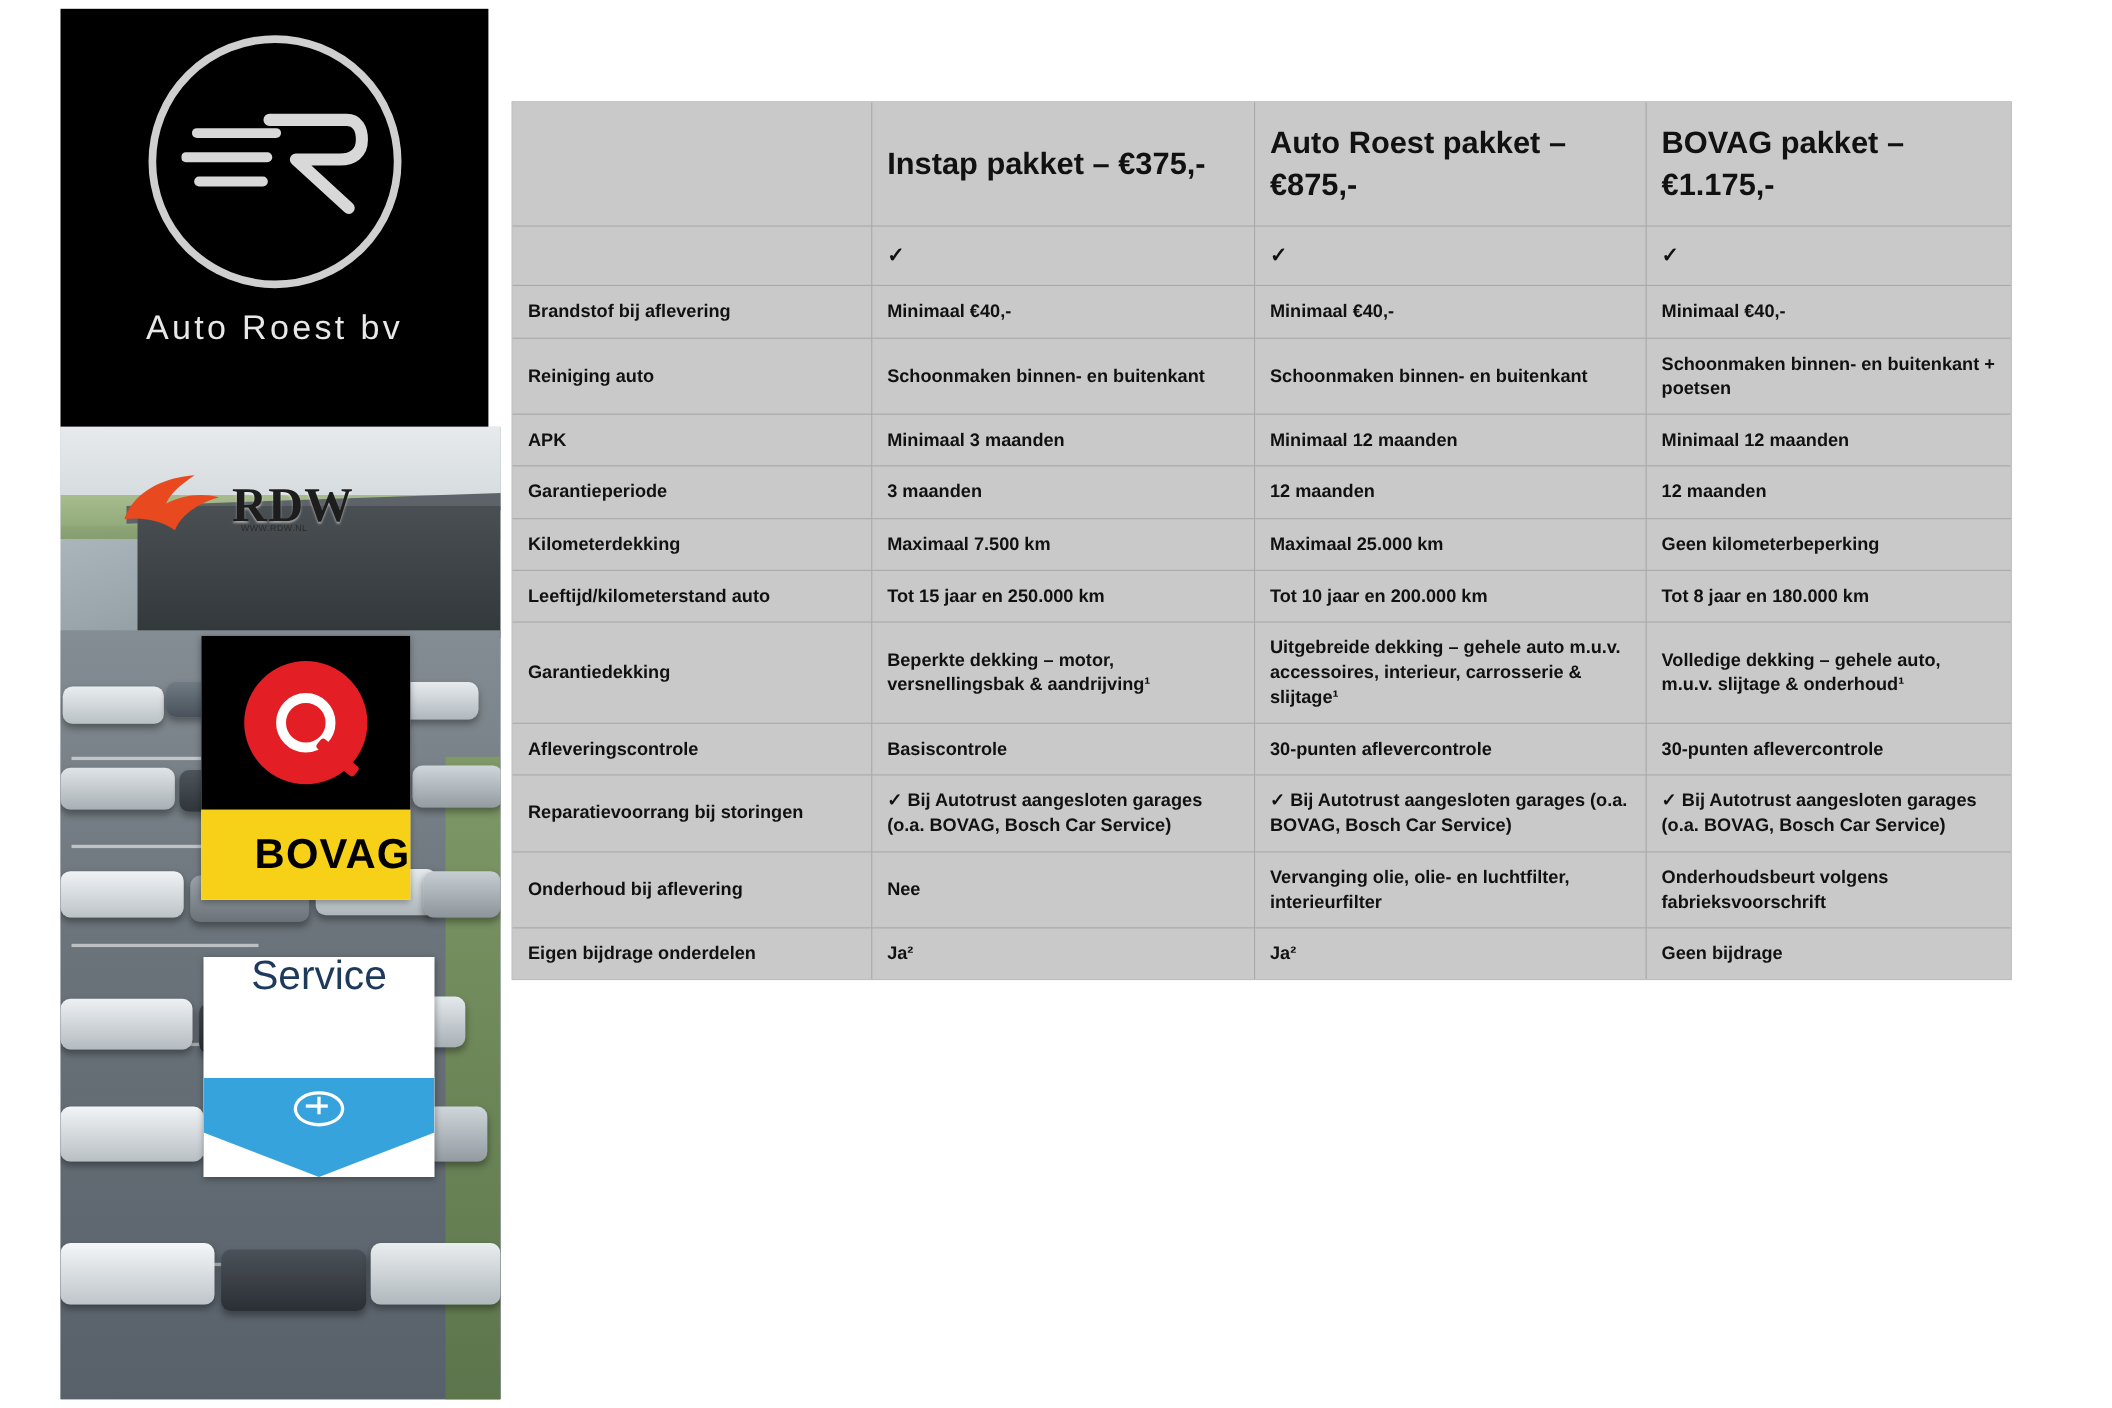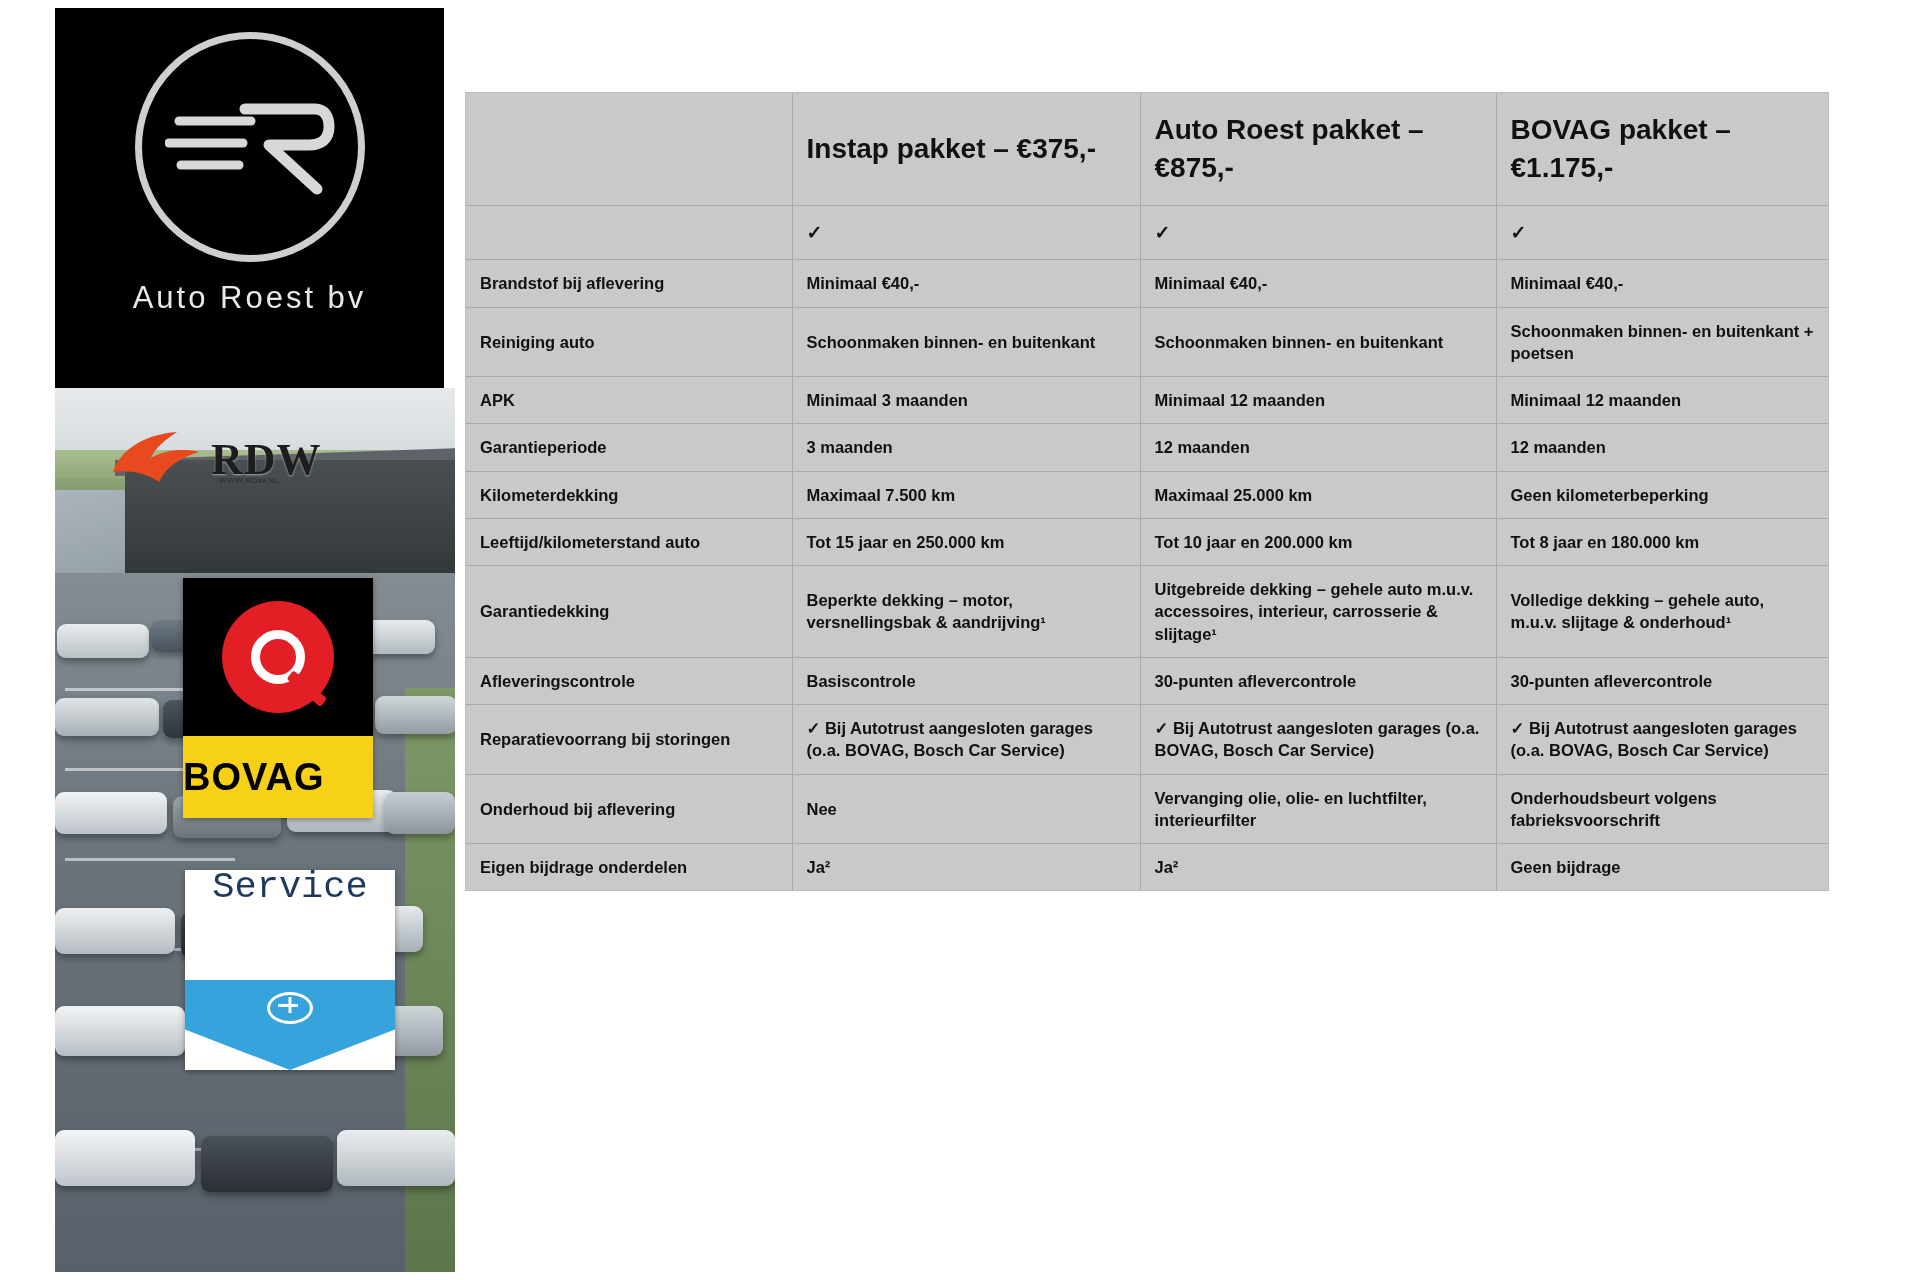--- a/index.html
+++ b/index.html
@@ -150,21 +150,21 @@
     box-shadow: 0 2px 6px rgba(0,0,0,.35);
   }
   .badge-bovag .top {
     height: 158px;
     background: #000000;
     position: relative;
   }
   .badge-bovag .bottom {
     height: 82px;
     background: #f7d117;
-    display:flex; align-items:center; justify-content:flex-start;
+    display:flex; align-items:center; justify-content:flex-end;
   }
   .badge-bovag .bottom span {
     font-family: "Liberation Sans", sans-serif;
     font-weight: bold;
     font-size: 38px;
     letter-spacing: 1px;
     color: #000;
   }
   .bovag-ring {
     position:absolute; left:50%; top:50%; transform:translate(-50%,-50%);
@@ -205,21 +205,21 @@
     color:#e2001a;
     font-weight:bold;
     font-size: 42px;
     letter-spacing: 1px;
     font-family:"Liberation Sans", sans-serif;
   }
   .badge-bosch .service-word {
     text-align:center;
     color:#1d3a5c;
     font-size: 37px;
-    font-family:Liberation Mono, monospace;
+    font-family:Liberation Sans, sans-serif;
     margin-top: -4px;
   }
   .badge-bosch .blue-band {
     position:absolute; left:0; bottom:0; width:210px; height: 90px;
     background:#37a3dc;
     clip-path: polygon(0 0, 100% 0, 100% 55%, 50% 100%, 0 55%);
     display:flex; align-items:flex-start; justify-content:center;
   }
   .badge-bosch .blue-band .emblem {
     margin-top: 12px;

